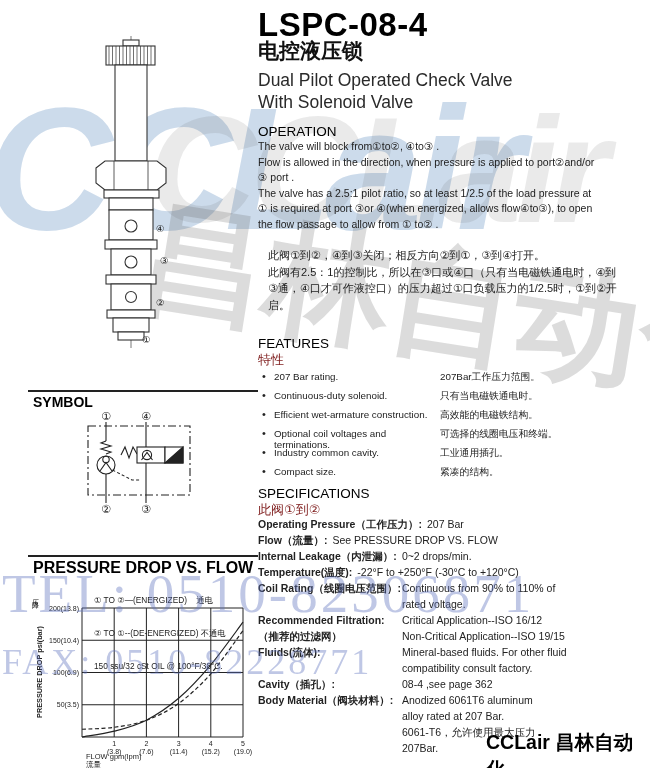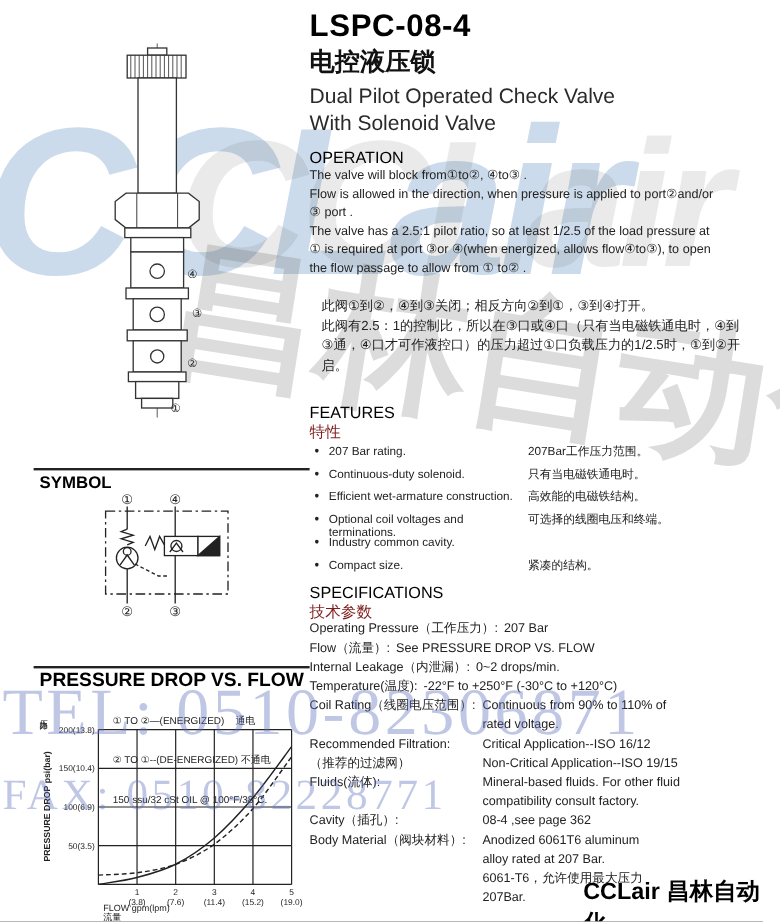--- a/index.html
+++ b/index.html
@@ -13,35 +13,35 @@
   .wm-logo-gray{left:148px;top:84px;font-size:150px;font-style:italic;letter-spacing:-6px;
                 color:rgba(80,80,80,0.12);z-index:0;}
   .wm-cn{left:138px;top:222px;font-size:126px;color:rgba(95,95,95,0.22);
          transform:rotate(9deg);z-index:0;}
   .wm-tel{left:2px;top:562px;font-size:55px;font-weight:normal;letter-spacing:3px;
           font-family:"Liberation Serif","DejaVu Serif",serif;color:rgba(96,115,190,0.40);z-index:3;text-align:center;}
   .wm-fax{left:2px;top:641px;font-size:36px;font-weight:normal;letter-spacing:3px;
           font-family:"Liberation Serif","DejaVu Serif",serif;color:rgba(96,115,190,0.40);z-index:3;}
   .content{position:absolute;inset:0;z-index:1;}
   
-  .model-title{left:258px;top:6px;font-size:26px;font-weight:bold;letter-spacing:0.5px;color:#000;}
+  .model-title{left:258px;top:6px;font-size:33px;font-weight:bold;letter-spacing:0.5px;color:#000;}
   .model-cn{left:258px;top:37px;font-size:21px;font-weight:bold;color:#111;}
   .subtitle{left:258px;top:69px;font-size:17.5px;line-height:22px;color:#2a2a2a;white-space:pre-line;}
   .sec-head{font-size:13.5px;font-weight:normal;color:#000;}
   .sec-head-cn{font-size:13px;color:#7f1d1d;}
   .para{font-size:10.5px;line-height:15.6px;white-space:pre-line;color:#222;width:392px;}
   .para-cn{font-size:11px;line-height:16.5px;white-space:pre-line;color:#222;width:392px;}
   
   .feat-row{display:flex;height:19px;font-size:9.8px;color:#222;align-items:baseline;}
   .feat-row .bullet{width:12px;flex:none;font-size:11px;}
   .feat-row .feat-en{width:166px;flex:none;}
   .feat-row .feat-cn{flex:1;}
   
   .spec-row{font-size:10.5px;line-height:16px;color:#222;}
-  .spec-label{font-weight:normal;white-space:pre-line;}
+  .spec-label{font-weight:bold;white-space:pre-line;}
   .spec-value{white-space:pre-line;}
   .spec-row.cols{display:flex;}
   .spec-row.cols .spec-label{width:144px;flex:none;}
   .spec-row.inline .spec-label{margin-right:5px;}
   
   .rule{position:absolute;height:2px;background:#222;}
   .symbol-head{left:33px;top:394px;font-size:14px;font-weight:bold;color:#000;}
   .chart-head{left:33px;top:559px;font-size:16px;font-weight:bold;color:#000;}
   .legend{left:94px;top:573px;font-size:8.3px;line-height:11px;color:#222;white-space:pre;}
   .ylab-cn{left:30px;top:594px;font-size:7px;color:#222;writing-mode:vertical-rl;letter-spacing:1px;}
@@ -95,30 +95,31 @@
           <span class="feat-cn">高效能的电磁铁结构。</span>
         </div>
         <div class="feat-row">
           <span class="bullet">•</span>
           <span class="feat-en">Optional coil voltages and terminations.</span>
           <span class="feat-cn">可选择的线圈电压和终端。</span>
         </div>
         <div class="feat-row">
           <span class="bullet">•</span>
           <span class="feat-en">Industry common cavity.</span>
+          <span class="feat-cn">工业通用插孔。</span>
         </div>
         <div class="feat-row">
           <span class="bullet">•</span>
           <span class="feat-en">Compact size.</span>
           <span class="feat-cn">紧凑的结构。</span>
         </div>
       </div>
 
     <div class="abs sec-head" style="left:258px;top:486px;">SPECIFICATIONS</div>
-    <div class="abs sec-head-cn" style="left:258px;top:501px;">技术参数</div>
+    <div class="abs sec-head-cn" style="left:258px;top:501px;">此阀①到②</div>
     <div class="abs" style="left:258px;top:516px;width:392px;" id="spec-list">
         <div class="spec-row inline"><span class="spec-label">Operating Pressure（工作压力）:</span><span class="spec-value">207 Bar</span></div>
         <div class="spec-row inline"><span class="spec-label">Flow（流量）:</span><span class="spec-value">See  PRESSURE DROP VS. FLOW</span></div>
         <div class="spec-row inline"><span class="spec-label">Internal Leakage（内泄漏）:</span><span class="spec-value">0~2 drops/min.</span></div>
         <div class="spec-row inline"><span class="spec-label">Temperature(温度):</span><span class="spec-value">-22°F to +250°F (-30°C to +120°C)</span></div>
         <div class="spec-row cols">
           <span class="spec-label">Coil Rating（线圈电压范围）:</span>
           <span class="spec-value">Continuous from 90% to 110% of
 rated voltage.</span>
         </div>

